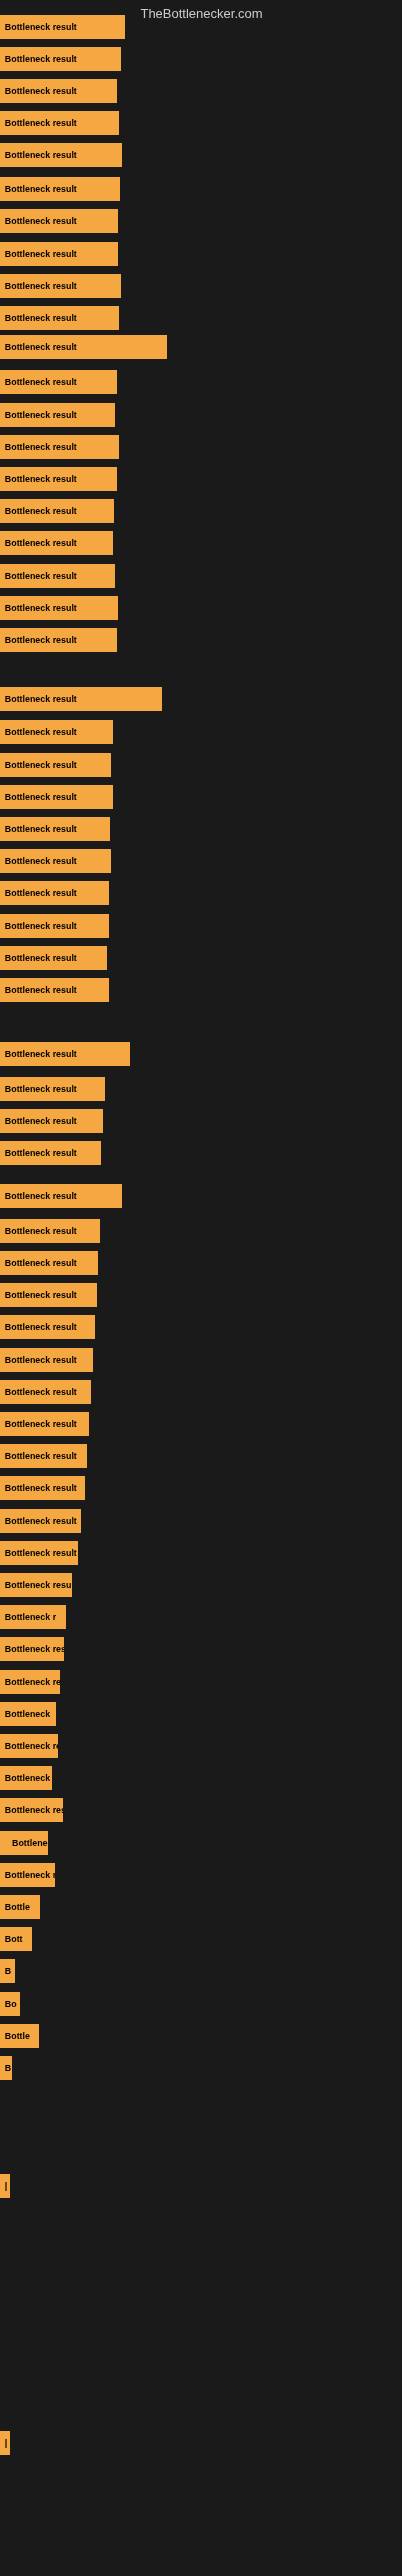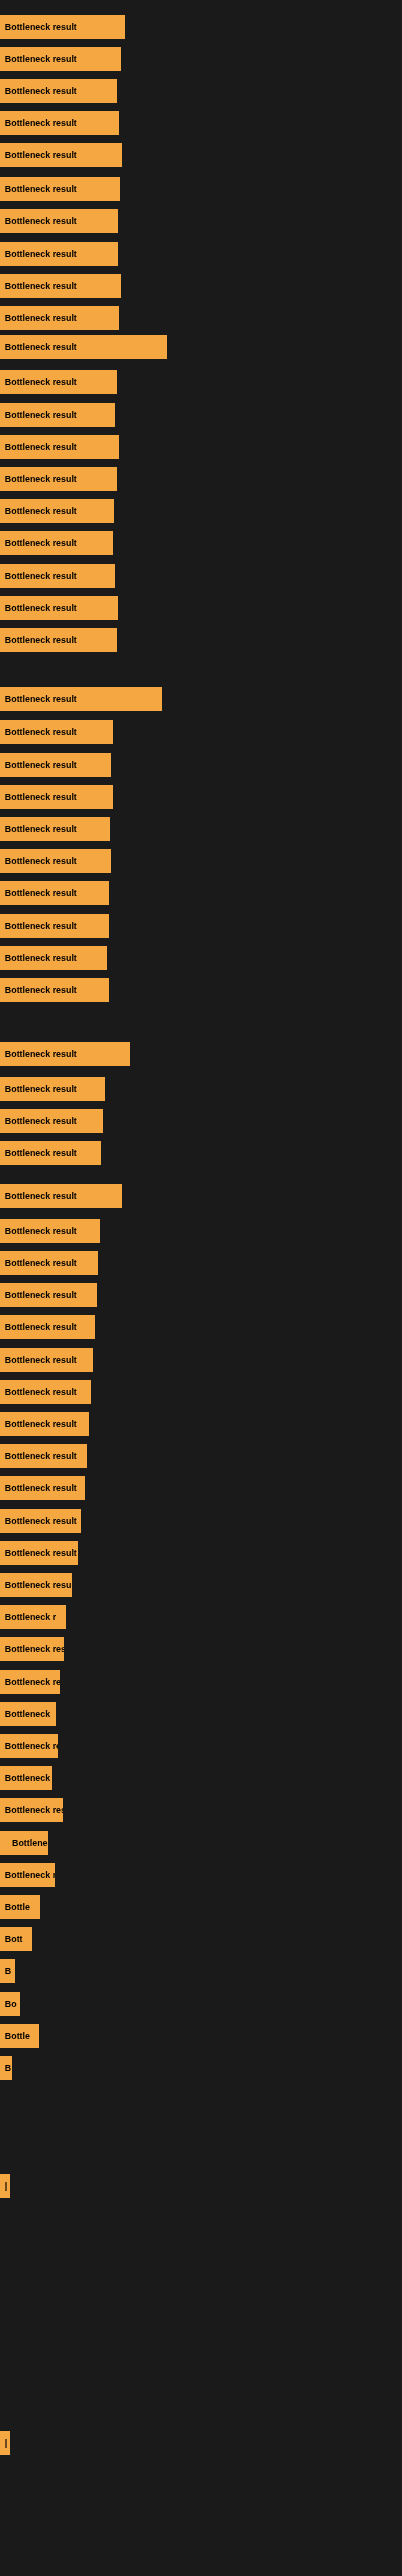--- a/index.html
+++ b/index.html
@@ -49,20 +49,21 @@
       overflow: hidden;
       height: 100%;
       display: flex;
       align-items: center;
     }
   </style>
 </head>
 <body>
 
 <div class="chart-container">
+  <div class="site-title">TheBottlenecker.com</div>
 <div class="bar-item" style="top: 14.5px; height: 24px;">
       <div class="bar-label" style="width: 125px; max-width: 125px;">Bottleneck result</div>
     </div>
     <div class="bar-item" style="top: 47px; height: 24px;">
       <div class="bar-label" style="width: 121px; max-width: 121px;">Bottleneck result</div>
     </div>
     <div class="bar-item" style="top: 79px; height: 24px;">
       <div class="bar-label" style="width: 117px; max-width: 117px;">Bottleneck result</div>
     </div>
     <div class="bar-item" style="top: 111px; height: 24px;">

